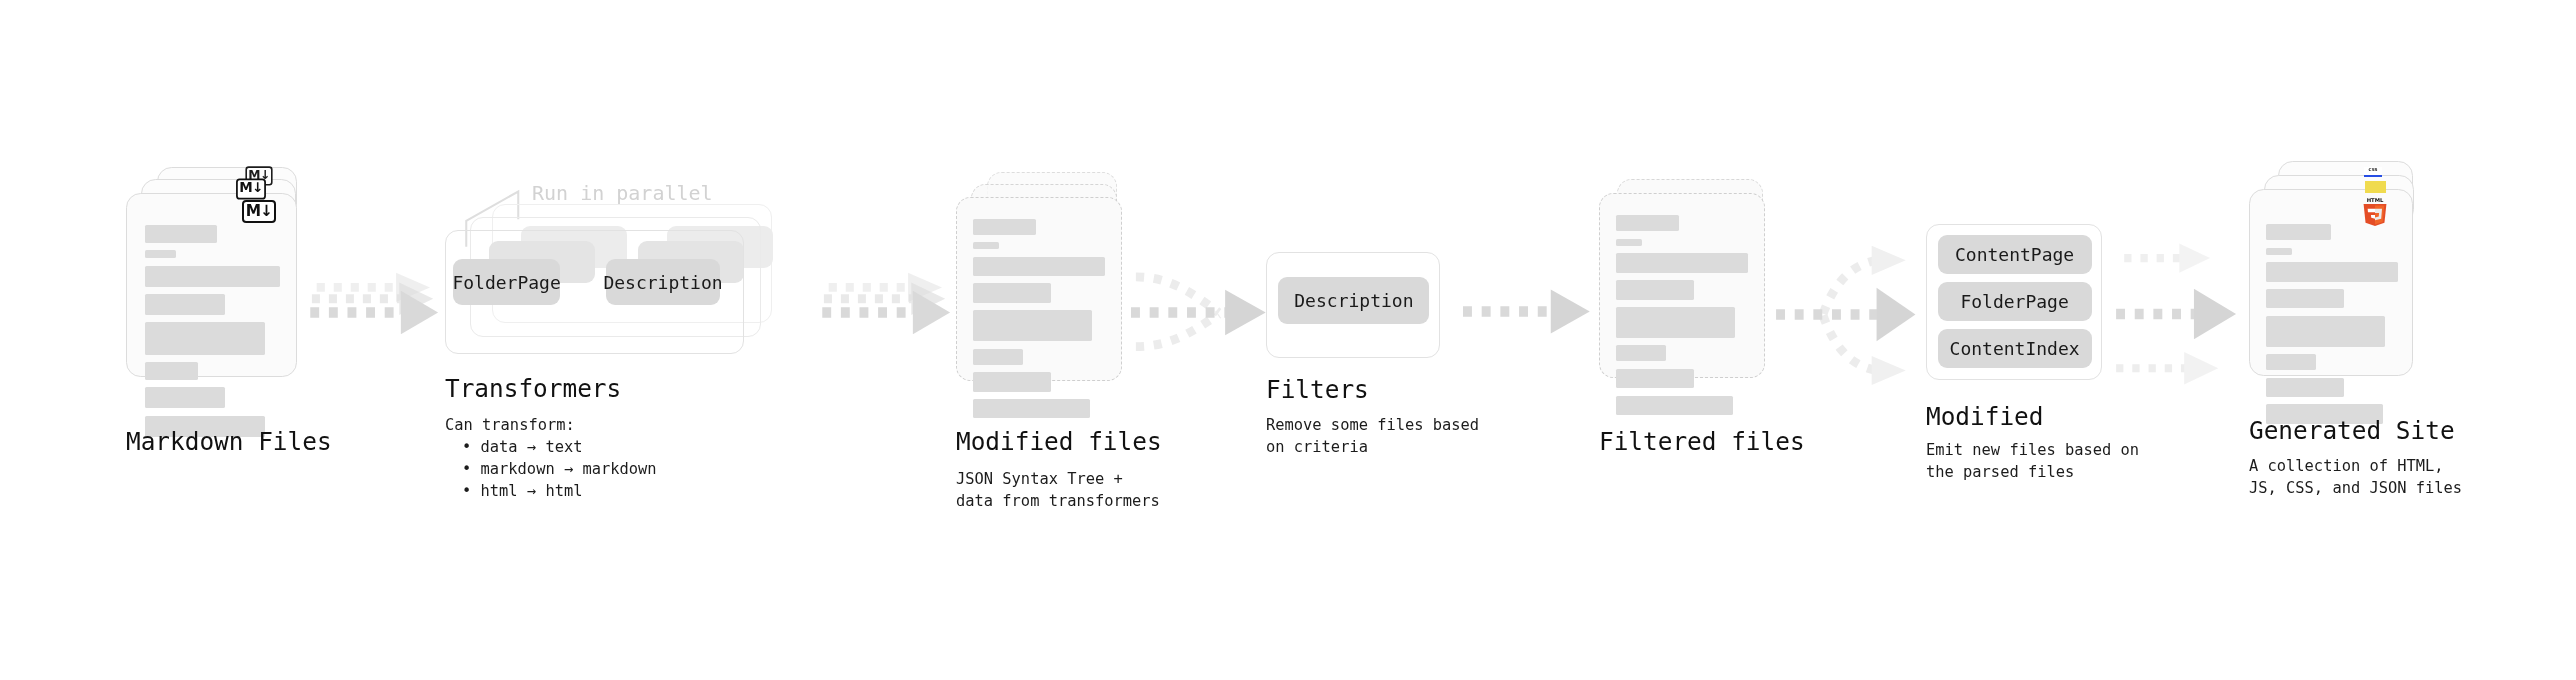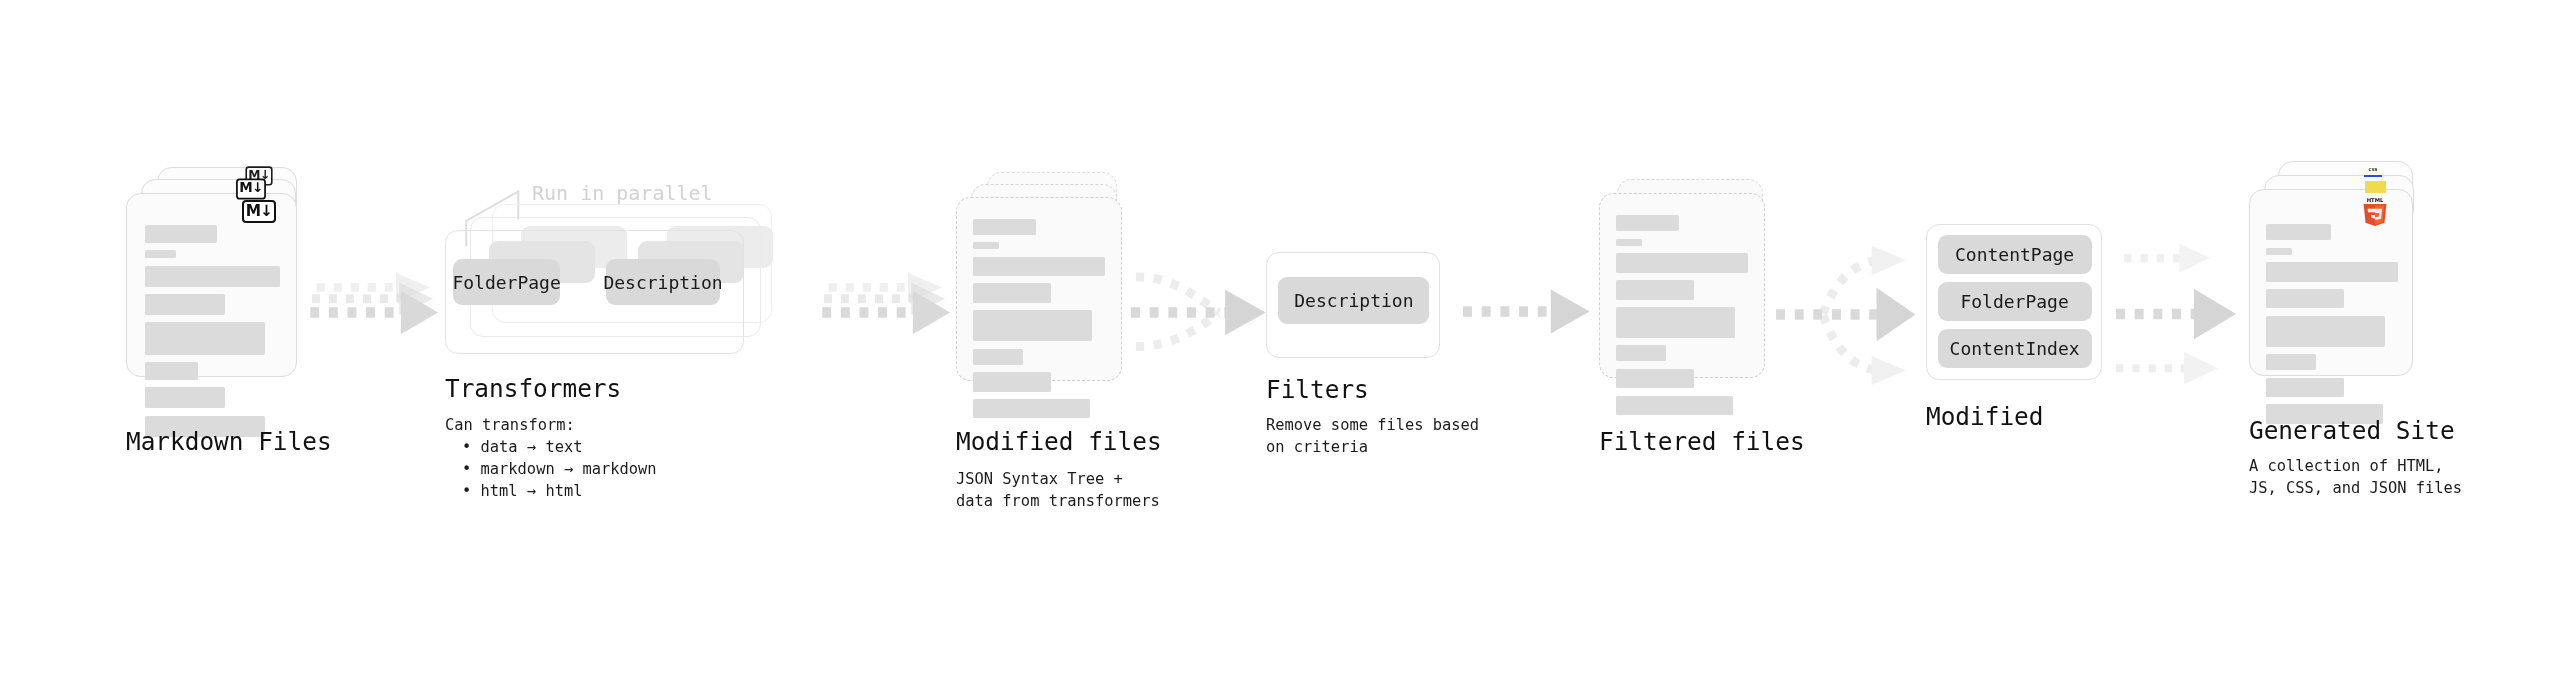--- a/index.html
+++ b/index.html
@@ -358,20 +358,22 @@
       <div class="chip" style="left:10.6px; top:57px; width:154px; height:39px;">
         <span>FolderPage</span>
       </div>
       <div class="chip" style="left:10.6px; top:104px; width:154px; height:39px;">
         <span>ContentIndex</span>
       </div>
     </div>
   </div>
 
   <div class="title" style="left:1926px; top:402px;">Modified</div>
+  <div class="sub" style="left:1926px; top:439px;">Emit new files based on
+the parsed files</div>
 
   <div class="conn" style="left:2116px; top:237px;">
     <svg width="138" height="154" viewBox="0 0 170 190">
       <g opacity="0.45">
         <line x1="10" y1="26" x2="82" y2="26" stroke="#dcdcdc" stroke-width="10" stroke-dasharray="9 11"></line>
         <polygon points="78,8 116,26 78,44" fill="#e6e6e6"></polygon>
       </g>
       <g>
         <line x1="0" y1="95" x2="100" y2="95" stroke="#d9d9d9" stroke-width="13" stroke-dasharray="11 12"></line>
         <polygon points="96,64 148,95 96,126" fill="#d5d5d5"></polygon>

